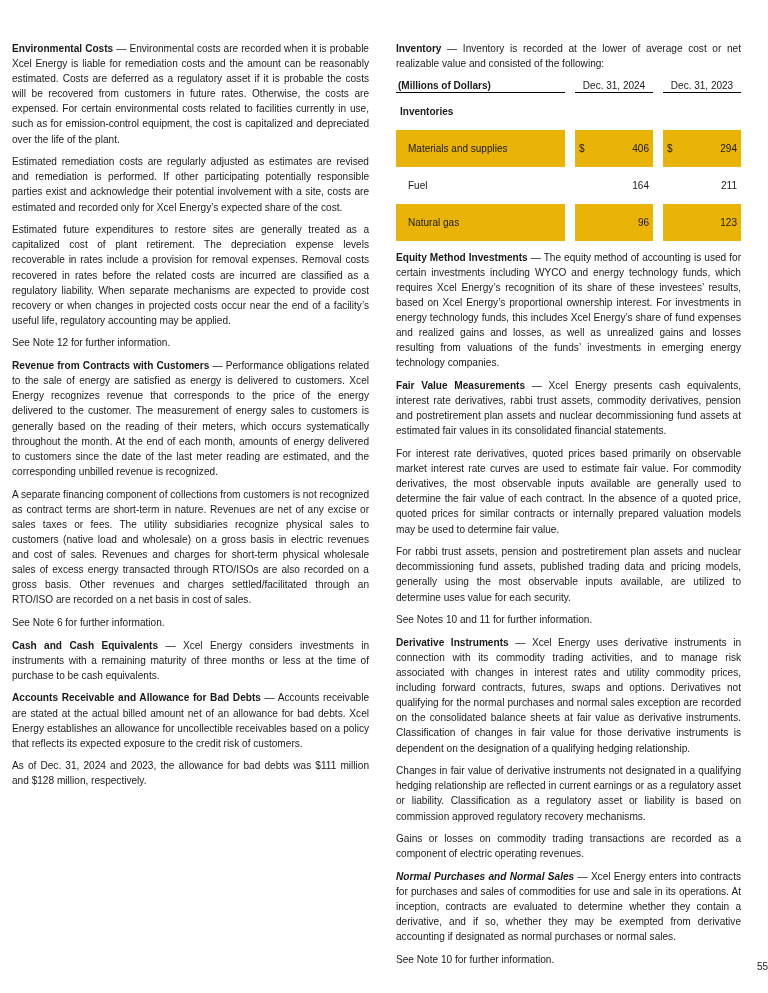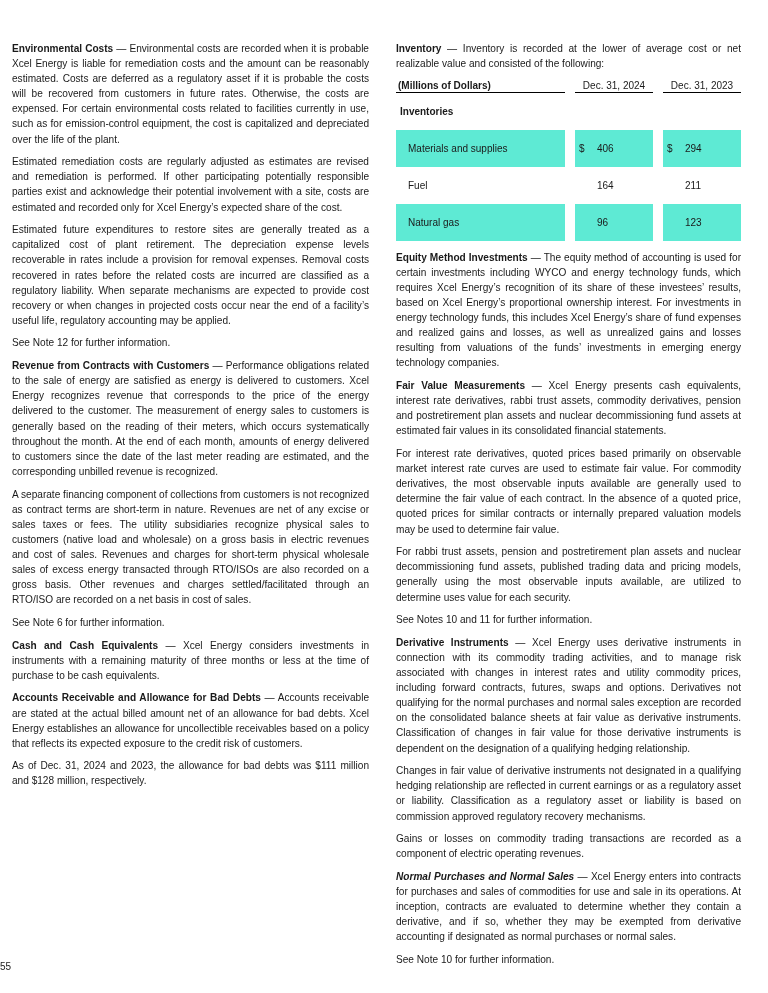--- a/index.html
+++ b/index.html
@@ -19,33 +19,33 @@
 
   table.inv {
     width: 345px; border-collapse: collapse; font-size: 10px; line-height: 13px;
     margin: 6px 0 9px 0;
   }
   table.inv td { padding: 12px 4px; white-space: nowrap; }
   table.inv th { font-weight: bold; text-align: left; padding: 0 2px; white-space: nowrap; }
   .hdr th { border-bottom: 1.5px solid #000; padding-bottom: 1px; }
   .hdr th.yr { text-align: center; font-weight: normal; }
   .hdr th.gap { border-bottom: none; width: 6px; }
-  .shade td { background: #5eead4; }
+  .shade td { background: #eab308; }
   .sec td { font-weight: bold; }
   .indent1 { padding-left: 12px !important; }
   .indent2 { padding-left: 20px !important; }
   .cur { width: 10px; text-align: left; }
-  .num { text-align: left; width: 52px; }
+  .num { text-align: right; width: 52px; }
   .gapc { width: 6px; padding: 0 !important; background: #fff !important; }
   .totrow td.cur, .totrow td.num {
     border-top: 1px solid #000; border-bottom: 3px double #000;
   }
 
   .pagenum {
-    position: absolute; top: 961px; left: 0; width: 768px; text-align: left;
+    position: absolute; top: 961px; left: 0; width: 768px; text-align: right;
     font-size: 10px; color: #222;
   }
 </style>
 </head>
 <body>
 
 <div class="col left">
   <p><b>Environmental Costs</b><span> — Environmental costs are recorded when it is probable Xcel Energy is liable for remediation costs and the amount can be reasonably estimated. Costs are deferred as a regulatory asset if it is probable the costs will be recovered from customers in future rates. Otherwise, the costs are expensed. For certain environmental costs related to facilities currently in use, such as for emission-control equipment, the cost is capitalized and depreciated over the life of the plant.</span></p>
   <p>Estimated remediation costs are regularly adjusted as estimates are revised and remediation is performed. If other participating potentially responsible parties exist and acknowledge their potential involvement with a site, costs are estimated and recorded only for Xcel Energy’s expected share of the cost.</p>
   <p>Estimated future expenditures to restore sites are generally treated as a capitalized cost of plant retirement. The depreciation expense levels recoverable in rates include a provision for removal expenses. Removal costs recovered in rates before the related costs are incurred are classified as a regulatory liability. When separate mechanisms are expected to provide cost recovery or when changes in projected costs occur near the end of a facility’s useful life, regulatory accounting may be applied.</p>

